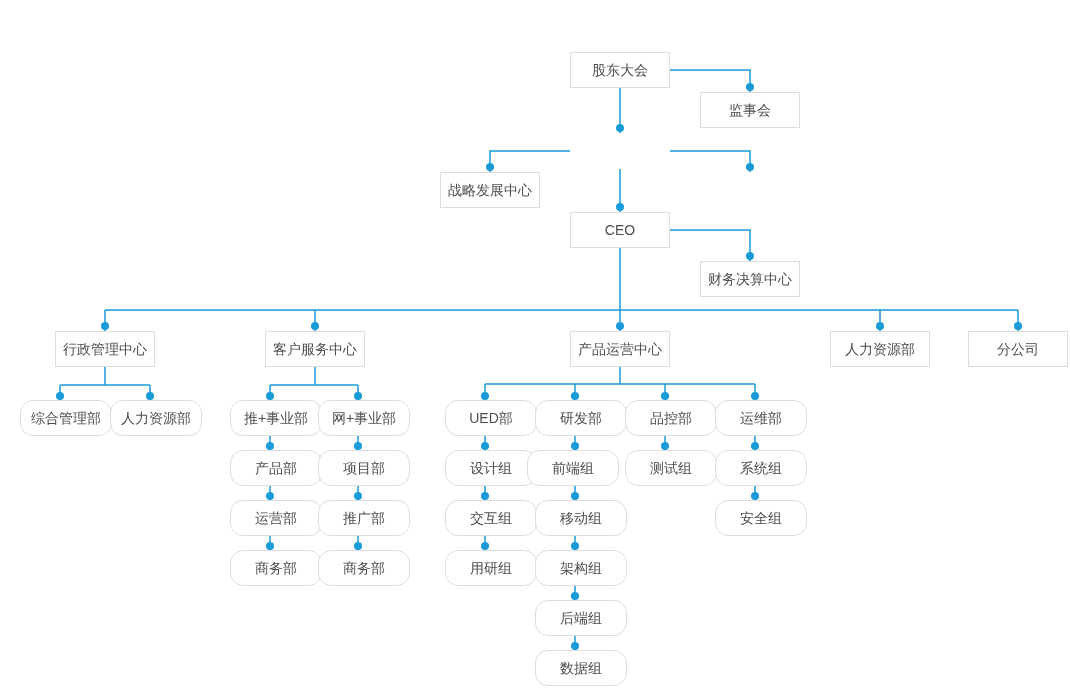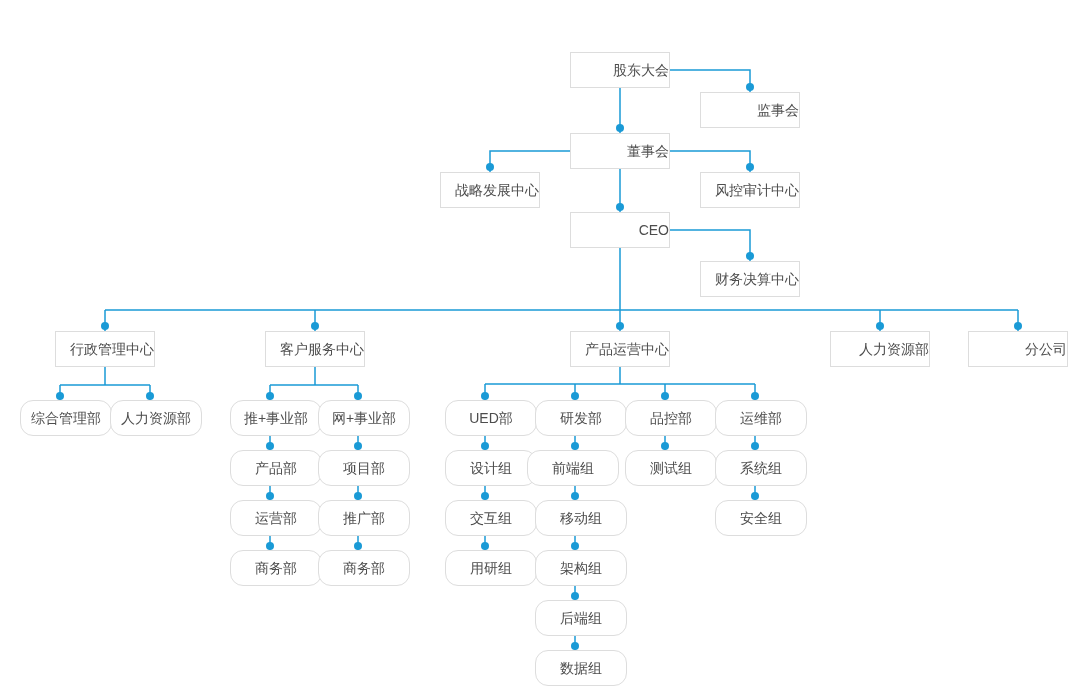--- a/index.html
+++ b/index.html
@@ -31,21 +31,21 @@
     position: absolute;
     height: 36px;
     background: #ffffff;
     border: 1px solid var(--box-border);
     color: var(--text);
     font-size: 14px;
     line-height: 34px;
     text-align: center;
     white-space: nowrap;
   }
-  .lg { width: 100px; text-align: right; }
+  .lg { width: 100px; }
   .sm { width: 92px; border-radius: 13px; }
 </style>
 </head>
 <body>
 
 <div class="canvas">
 
   <svg class="connectors" viewBox="0 0 1070 689" xmlns="http://www.w3.org/2000/svg">
     <g>
       <path d="M620 88 V133
@@ -128,23 +128,21 @@
       <circle cx="575" cy="596" r="4"></circle>
         <circle cx="575" cy="646" r="4"></circle>
       <circle cx="665" cy="446" r="4"></circle>
       <circle cx="755" cy="446" r="4"></circle>
         <circle cx="755" cy="496" r="4"></circle>
     </g>
   </svg>
 
   <div class="node lg" style="left:570px;top:52px">股东大会</div>
   <div class="node lg" style="left:700px;top:92px">监事会</div>
-  <div class="node lg" style="left:570px;top:133px">董事会</div>
   <div class="node lg" style="left:440px;top:172px">战略发展中心</div>
-  <div class="node lg" style="left:700px;top:172px">风控审计中心</div>
   <div class="node lg" style="left:570px;top:212px">CEO</div>
   <div class="node lg" style="left:700px;top:261px">财务决算中心</div>
 
   <div class="node lg" style="left:55px;top:331px">行政管理中心</div>
   <div class="node lg" style="left:265px;top:331px">客户服务中心</div>
   <div class="node lg" style="left:570px;top:331px">产品运营中心</div>
   <div class="node lg" style="left:830px;top:331px">人力资源部</div>
   <div class="node lg" style="left:968px;top:331px">分公司</div>
 
   <div class="node sm" style="left:20px;top:400px">综合管理部</div>

